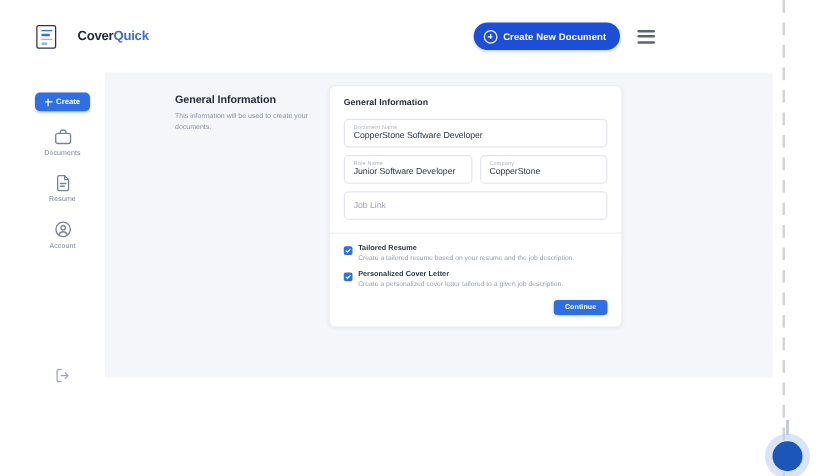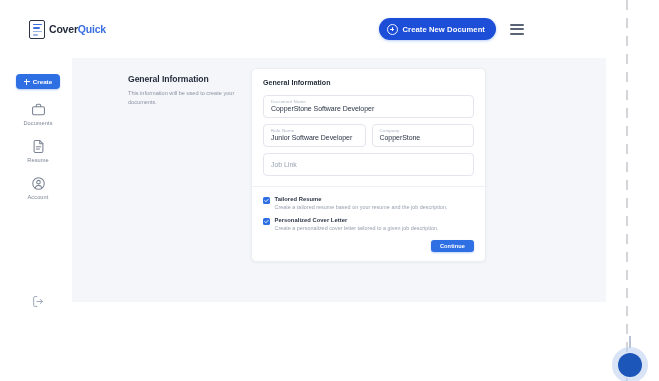--- a/index.html
+++ b/index.html
@@ -27,21 +27,21 @@
   .logo-wrap { position: absolute; left: 29px; top: 20px; display: flex; align-items: center; gap: 3px; }
   .logo-mark {
     width: 16px; height: 19px; border: 1.4px solid #2c3547; border-radius: 2px;
     background: #ffffff; position: relative; display: block;
   }
   .logo-mark i { position: absolute; display: block; background: #3b6fe0; border-radius: 1px; }
   .logo-mark i:nth-child(1) { left: 2.5px; top: 2.5px; width: 9px; height: 1.6px; }
   .logo-mark i:nth-child(2) { left: 2.5px; top: 6px;   width: 7px;  height: 1.6px; }
   .logo-mark i:nth-child(3) { left: 2.5px; top: 9.5px; width: 9px;  height: 1.6px; background:#9fb4e0; }
   .logo-mark i:nth-child(4) { left: 2.5px; top: 13px;  width: 5px;  height: 1.6px; background:#9fb4e0; }
-  .logo-text { font-size: 10.5px; font-weight: 700; letter-spacing: -0.2px; line-height: 1; margin-left:1px; }
+  .logo-text { font-size: 10.5px; font-weight: 700; letter-spacing: -0.2px; line-height: 1; margin-left:14px; }
   .logo-text .a { color: #1f2937; }
   .logo-text .b { color: #3b6fe0; }
 
   .topbar-right { position: absolute; right: 0; top: 0; height: 58px; display: flex; align-items: center; gap: 14px; padding-right: 78px; }
   .btn-create-doc {
     display: inline-flex; align-items: center; gap: 5px;
     height: 22px; padding: 0 11px 0 8px;
     background: #1d4ed8; color: #ffffff;
     border: none; border-radius: 11px;
     font-size: 7.6px; font-weight: 700; letter-spacing: 0.1px;
@@ -56,21 +56,21 @@
   .plus-circle::before, .plus-circle::after {
     content: ""; position: absolute; background: #ffffff; border-radius: 1px;
   }
   .plus-circle::before { left: 2.2px; top: 4.2px; width: 4.4px; height: 1.1px; }
   .plus-circle::after  { top: 2.2px; left: 4.2px; height: 4.4px; width: 1.1px; }
 
   .hamburger { width: 14px; height: 11px; display: flex; flex-direction: column; justify-content: space-between; cursor: pointer; }
   .hamburger span { display: block; height: 2px; background: #5b6475; border-radius: 1px; }
 
   
-  .shell { position: absolute; left: 4px; top: 58px; width: 602px; height: 244px; }
+  .shell { position: absolute; left: 16px; top: 58px; width: 602px; height: 244px; }
 
   .sidebar {
     position: absolute; left: 0; top: 0; width: 68px; height: 244px;
     background: #ffffff; display: flex; flex-direction: column; align-items: center;
     padding-top: 16px;
   }
   .btn-create {
     width: 44px; height: 15px; border-radius: 4px; background: #2f6fe4; color: #fff;
     border: none; font-size: 6.2px; font-weight: 700;
     display: flex; align-items: center; justify-content: center; gap: 3px;

